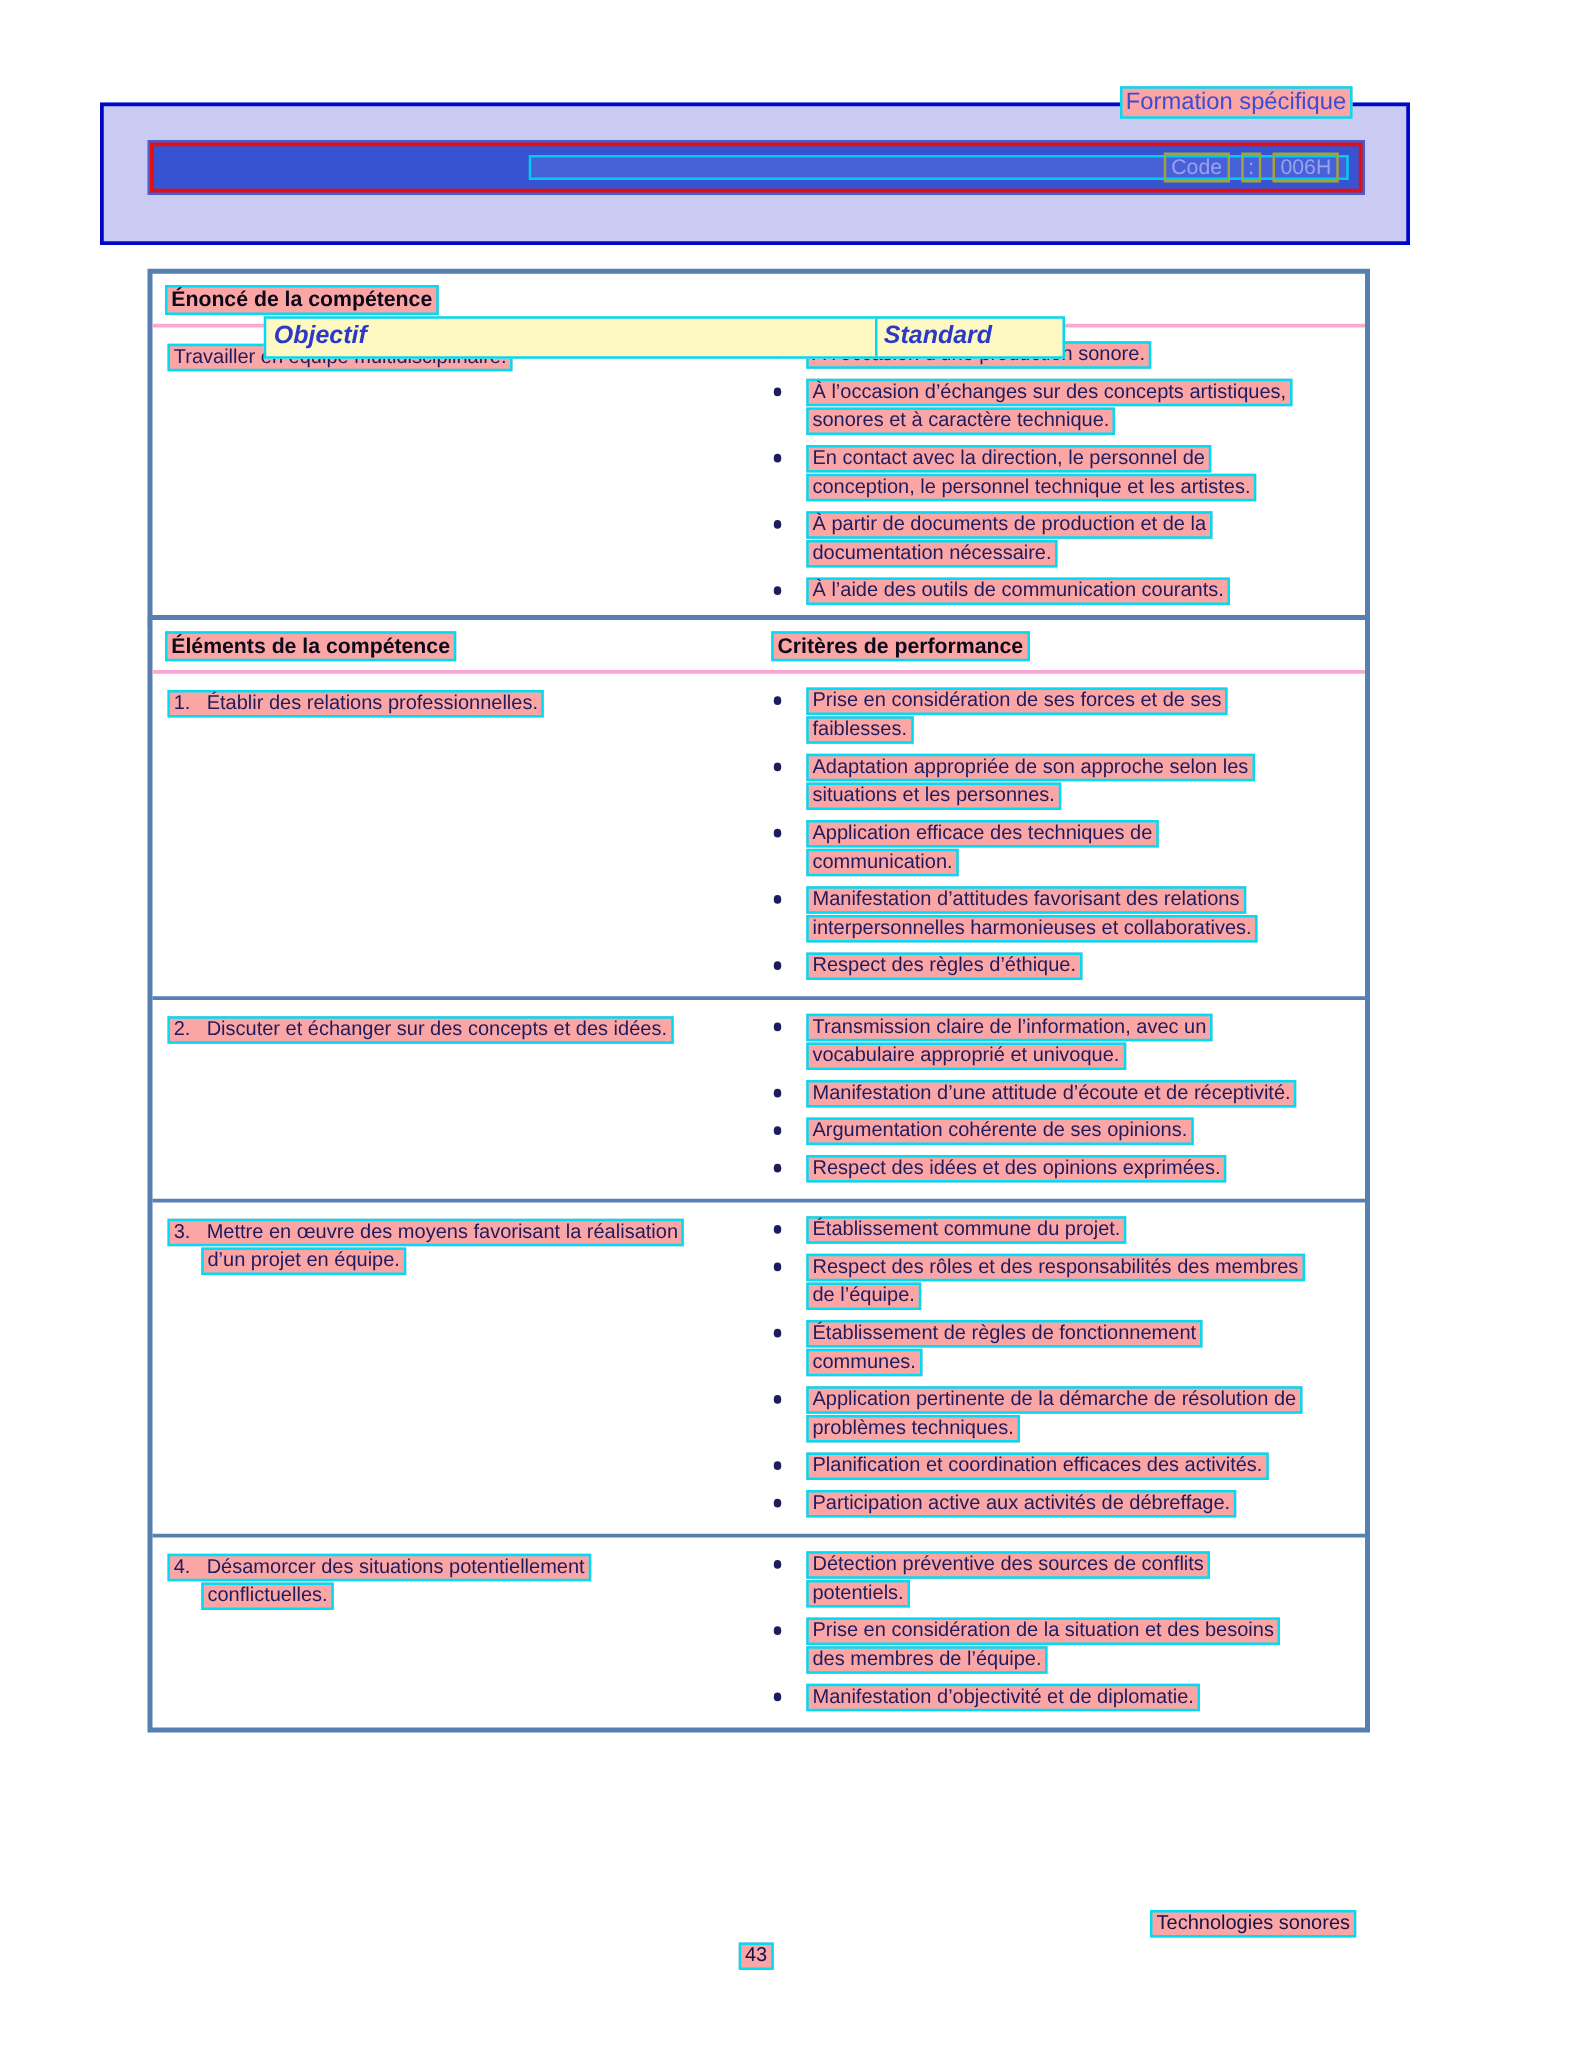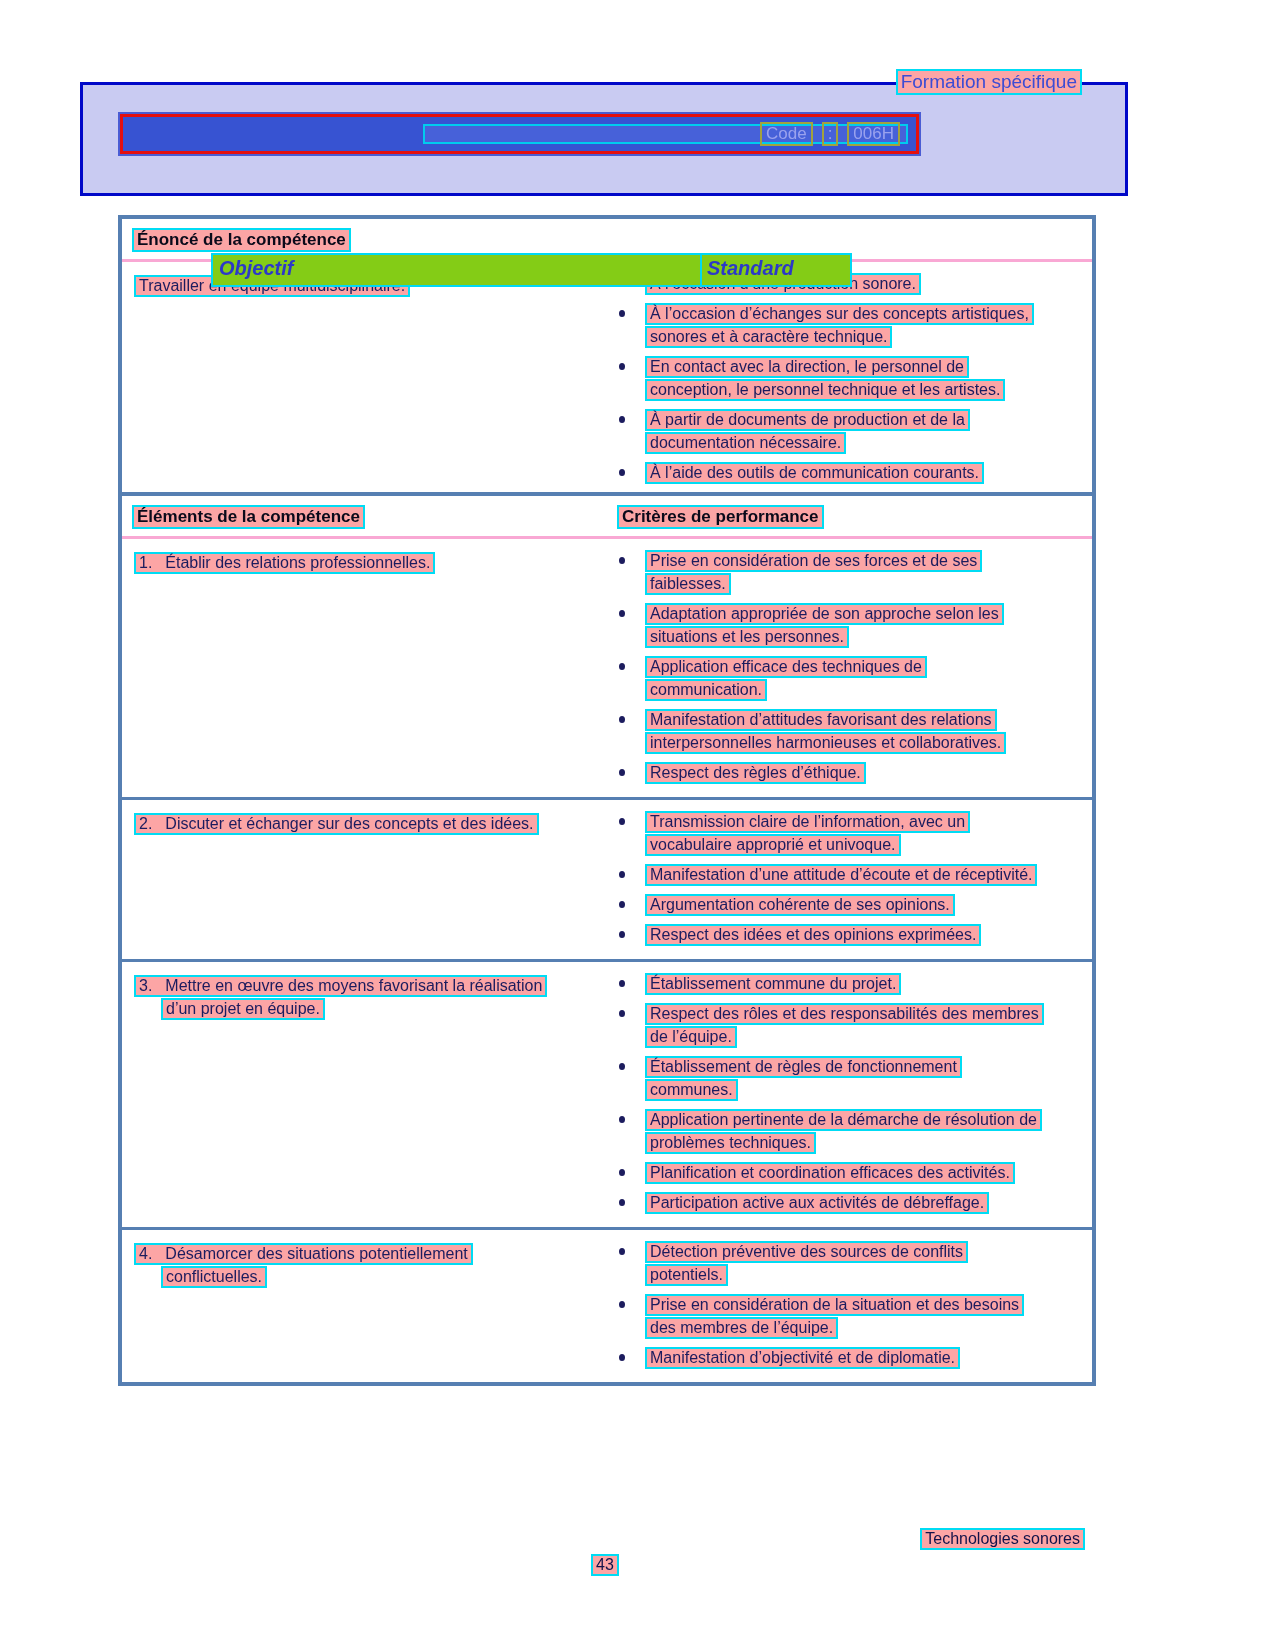--- a/index.html
+++ b/index.html
@@ -18,37 +18,37 @@
   
   .top-box {
     position:absolute; left:80px; top:82px; width:1042px; height:108px;
     background:#c9cbf2; border:3px solid #0008c8;
   }
   .formation-label {
     position:absolute; top:71px; right:194px; z-index:3;
     font-size:19px; color:#3c4cd4;
   }
   .banner {
-    position:absolute; left:118px; top:112px; width:803px; height:44px;
+    position:absolute; left:118px; top:112px; width:974px; height:44px;
     background:#4a5cd4; z-index:2;
   }
   .banner-red {
     position:absolute; left:2px; top:2px; right:2px; bottom:2px;
     border:3px solid #e40f0f; background:#3753d2;
   }
   .code-strip {
     position:absolute; top:7px; bottom:7px; left:300px; right:8px;
     border:2px solid #00ccee; background:rgba(120,140,240,0.25);
     display:flex; align-items:center; justify-content:flex-end; gap:9px;
     padding:0 6px; font-size:17px; color:#9aa2ee;
   }
   .wordbox { border:2px solid #a3a23e; padding:0 4px; }
   .obj-bar {
     position:absolute; left:128px; top:168px; width:637px; height:30px;
-    background:#84cc16; border:2px solid #00d8f4; z-index:4;
+    background:#fef9c3; border:2px solid #00d8f4; z-index:4;
     font-size:20px; font-weight:bold; font-style:italic; color:#2c39c8;
   }
   .obj-bar .objectif { position:absolute; left:6px; top:2px; }
   .obj-bar .standard { position:absolute; left:494px; top:2px; }
   .obj-bar .divider { position:absolute; left:487px; top:0; bottom:0; width:0; border-left:2px solid #00d8f4; }
   
   .tbl {
     position:absolute; left:118px; width:978px; box-sizing:border-box;
     border:4px solid #567fb2; background:#ffffff;
   }

